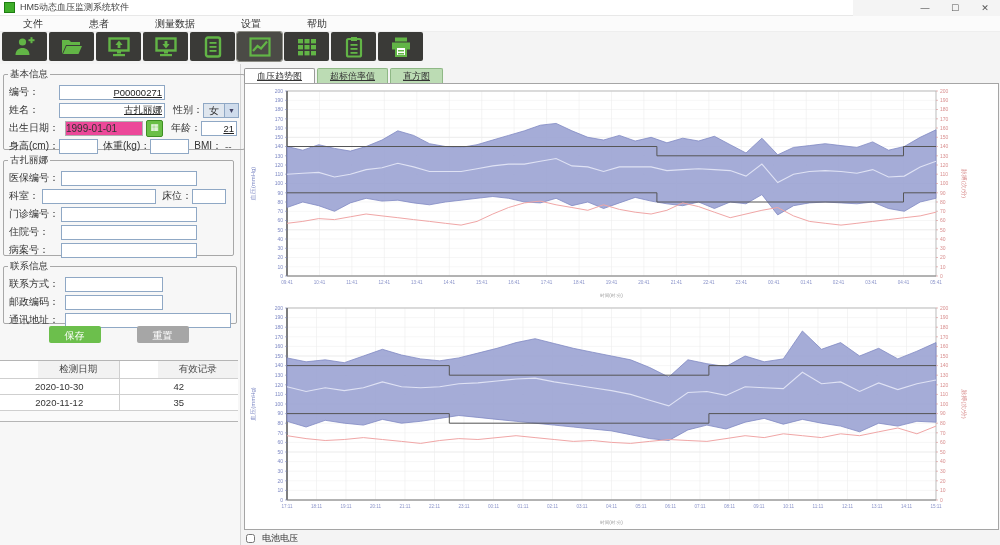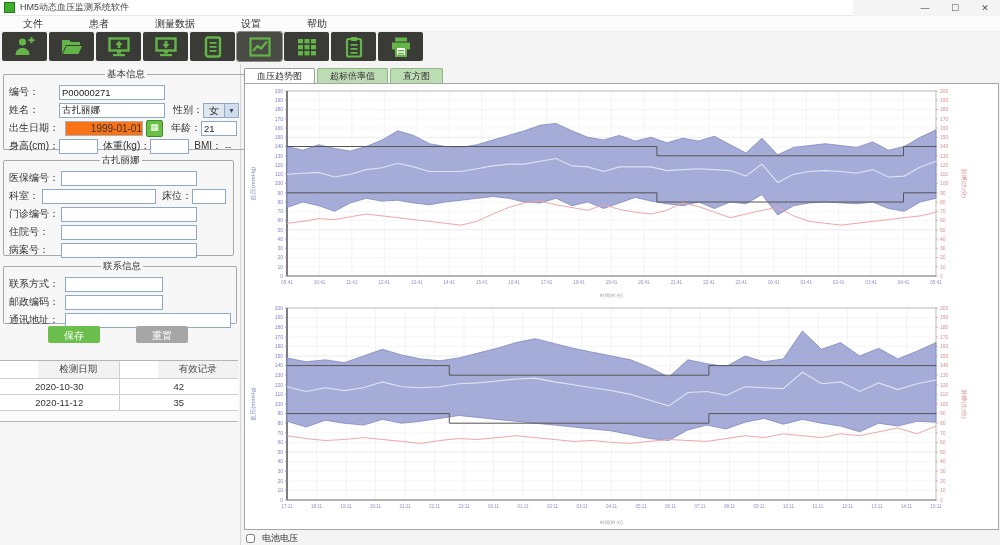--- a/index.html
+++ b/index.html
@@ -20,49 +20,49 @@
   .menubar{position:absolute;left:0;top:16px;width:1000px;height:15px;background:#fbfbfb;display:flex;align-items:center;border-bottom:1px solid #eee;}
   .menu-item{padding:0 23px;font-size:10px;color:#333;}
   
   .toolbar{position:absolute;left:2px;top:32px;height:31px;display:flex;gap:2px;}
   .tool-btn{width:45px;height:29px;background:#3a3a37;border-radius:2px;display:flex;align-items:center;justify-content:center;}
   .tool-btn.active{background:#4b4b46;outline:1px solid #8d8d85;}
   .tool-btn svg{display:block;}
   
   .left-panel{position:absolute;left:0;top:64px;width:240px;height:481px;background:#f7f7f7;border-right:1px solid #d5d5d5;}
   fieldset{border:1px solid #a8a8a8;border-radius:2px;margin:0 3px;padding:1px 2px 3px 2px;position:absolute;left:0;right:3px;}
-  legend{font-size:9.5px;color:#333;padding:0 2px;margin-left:2px;text-align:center;}
+  legend{font-size:9.5px;color:#333;padding:0 2px;margin-left:2px;}
   .fs-basic{top:4px;height:76px;}
   .fs-reg{top:90px;height:96px;}
   .fs-contact{top:196px;height:58px;}
   .frow{display:flex;align-items:center;margin:2px 3px;height:16px;}
   .flabel{color:#333;white-space:nowrap;}
   .tinput{height:13px;border:1px solid #8fa8c5;background:#fff;font-size:9.5px;padding:0 2px;font-family:inherit;color:#222;}
-  .center{text-align:left;}
-  .date-box{height:13px;line-height:13px;border:1px solid #b0b0b0;background:#f97316;text-align:right;color:#333;}
+  .center{text-align:right;text-decoration:underline;}
+  .date-box{height:13px;line-height:13px;border:1px solid #b0b0b0;background:#ec4899;text-align:left;color:#333;}
   .cal-btn{width:15px;height:15px;background:#6abf47;border:1px solid #3f9023;border-radius:2px;color:#fff;font-size:9px;line-height:13px;text-align:center;margin-left:3px;}
   .gender-box{display:flex;border:1px solid #8fa8c5;height:13px;background:#e8eef5;}
   .gender-val{width:20px;text-align:center;line-height:13px;background:#dfe6ee;}
   .gender-arrow{width:13px;background:#cfdcec;border-left:1px solid #8fa8c5;font-size:7px;line-height:13px;text-align:center;color:#446;}
   .bmi-val{color:#666;margin-left:3px;}
-  .btn-row{position:absolute;top:262px;left:0;width:237px;display:flex;gap:36px;padding-left:48px;}
+  .btn-row{position:absolute;top:262px;left:0;width:237px;display:flex;justify-content:center;gap:36px;}
   .btn{width:52px;height:17px;border:none;border-radius:2px;color:#fff;font-size:10px;font-family:inherit;line-height:17px;text-align:center;}
   .btn-save{background:#6cbf4c;}
   .btn-reset{background:#a6a6a6;}
   
   .rec-table{position:absolute;top:296px;left:0;width:238px;border-top:1px solid #b5b5b5;border-bottom:1px solid #b5b5b5;background:#fff;}
   .trow{display:flex;border-bottom:1px solid #cfcfcf;}
   .trow:last-child{border-bottom:none;}
   .tcell{width:50%;text-align:center;font-size:9.5px;padding:2px 0;border-right:1px solid #cfcfcf;}
   .tcell:last-child{border-right:none;}
   .thead .tcell{background:#f2f2f2;color:#444;margin-left:38px;}
   .tfoot-space{height:10px;background:#fafafa;}
   
   .tabs{position:absolute;left:244px;top:68px;height:15px;display:flex;gap:2px;z-index:3;}
-  .tab{padding:1px 12px 0 12px;font-size:9px;color:#333;background:#bcdcb4;border:1px solid #8fb886;border-bottom:none;border-radius:2px 2px 0 0;line-height:13px;}
+  .tab{padding:1px 12px 0 12px;font-size:9px;color:#333;background:#bcdcb4;border:1px solid #8fb886;border-bottom:none;border-radius:2px 2px 0 0;line-height:13px;text-decoration:underline;}
   .tab.active{background:#fff;border-color:#9a9a9a;}
   .chart-panel{position:absolute;left:244px;top:83px;width:753px;height:445px;background:#fff;border:1px solid #a5a5a5;z-index:2;}
   .chart-host{position:absolute;left:0;}
   #chart1{top:1px;}
   #chart2{top:217px;}
   .battery-row{position:absolute;left:246px;top:532px;display:flex;align-items:center;gap:7px;}
   .battery-row input{width:9px;height:9px;margin:0;}
   .battery-label{font-size:9px;color:#333;}
 </style>
 </head>

